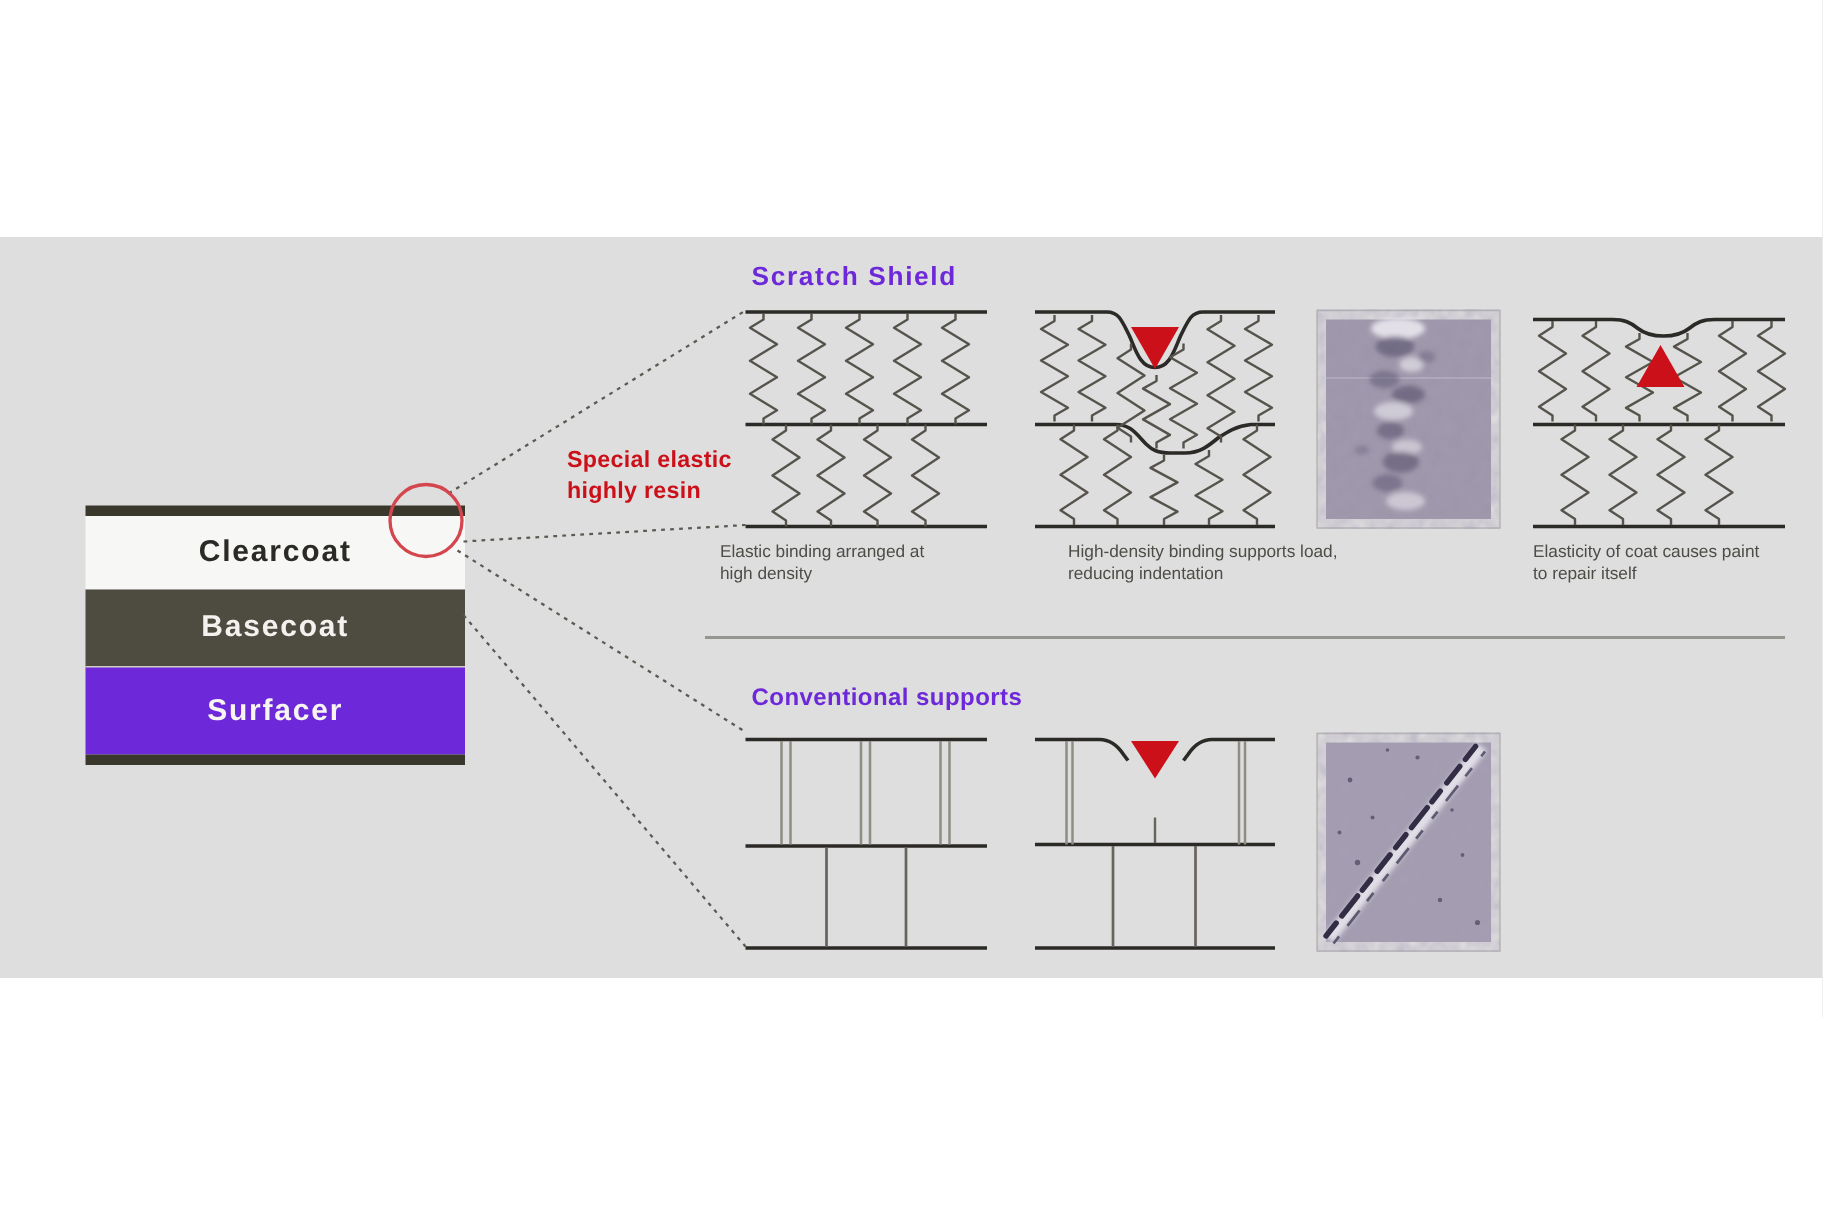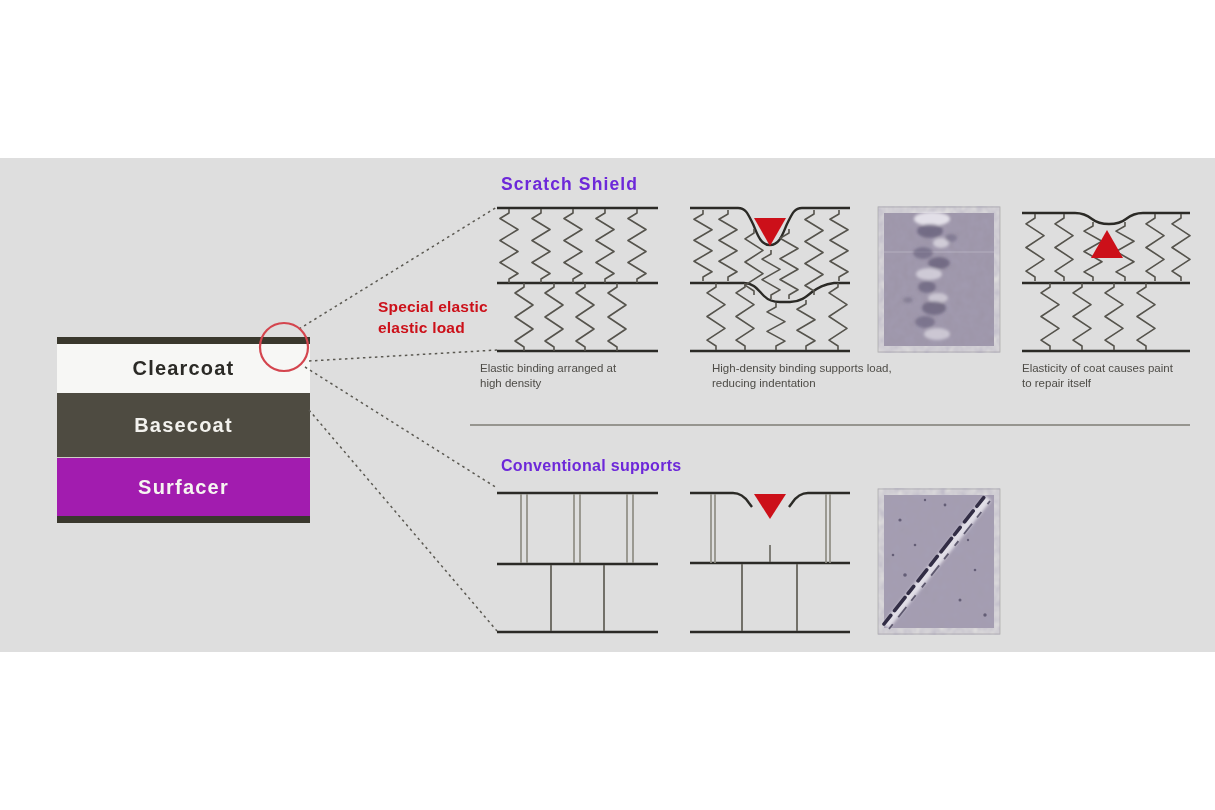--- a/index.html
+++ b/index.html
@@ -6,22 +6,22 @@
   body{
     width:1215px;height:810px;position:relative;background:#ffffff;
     font-family:"Liberation Sans", sans-serif;overflow:hidden;
   }
   .band{position:absolute;left:0;top:158px;width:1215px;height:494px;background:#dedede;}
   .stack{position:absolute;left:57px;top:337px;width:253px;}
   .bar{height:7px;background:#3a382d;}
   .layer{display:flex;align-items:center;justify-content:center;font-weight:bold;
          letter-spacing:1.2px;font-size:20px;}
   .clearcoat{height:49px;background:#f7f7f5;color:#2b2a26;}
-  .basecoat{height:64px;background:#4e4b41;color:#f3f2ee;}
-  .surfacer{height:58px;background:#a21caf;color:#f6f5f1;border-top:1px solid #cfcec6;}
+  .basecoat{height:51px;background:#4e4b41;color:#f3f2ee;}
+  .surfacer{height:58px;background:#6d28d9;color:#f6f5f1;border-top:1px solid #cfcec6;}
   .overlay{position:absolute;left:0;top:0;width:1215px;height:810px;}
   .title{position:absolute;font-weight:bold;color:#6d28d9;white-space:nowrap;}
   #scratch-title{left:501px;top:174px;font-size:17.5px;letter-spacing:1.1px;}
   #conv-title{left:501px;top:457px;font-size:16px;letter-spacing:.3px;}
   .caption{position:absolute;top:361px;font-size:11.5px;line-height:14.5px;color:#4e4c47;}
   #cap1{left:480px;width:152px;}
   #cap2{left:688px;width:192px;margin-left:24px;}
   #cap3{left:1022px;width:152px;}
   .red-label{position:absolute;left:378px;top:296px;font-size:15.5px;font-weight:bold;
              color:#cc1019;line-height:21px;letter-spacing:.2px;}
@@ -214,20 +214,20 @@
       <circle cx="968" cy="540" r="1.2"></circle>
         <circle cx="893" cy="555" r="1.3"></circle>
     </g>
   </g>
 </svg>
 
 <div class="title" id="scratch-title">Scratch Shield</div>
 
 <div class="red-label">
   <div>Special elastic</div>
-  <div>elastic load</div>
+  <div>highly resin</div>
 </div>
 
 <div class="caption" id="cap1">Elastic binding arranged at high density</div>
 <div class="caption" id="cap2">High-density binding supports load, reducing indentation</div>
 <div class="caption" id="cap3">Elasticity of coat causes paint to repair itself</div>
 
 <div class="title" id="conv-title">Conventional supports</div>
 
 </body></html>

